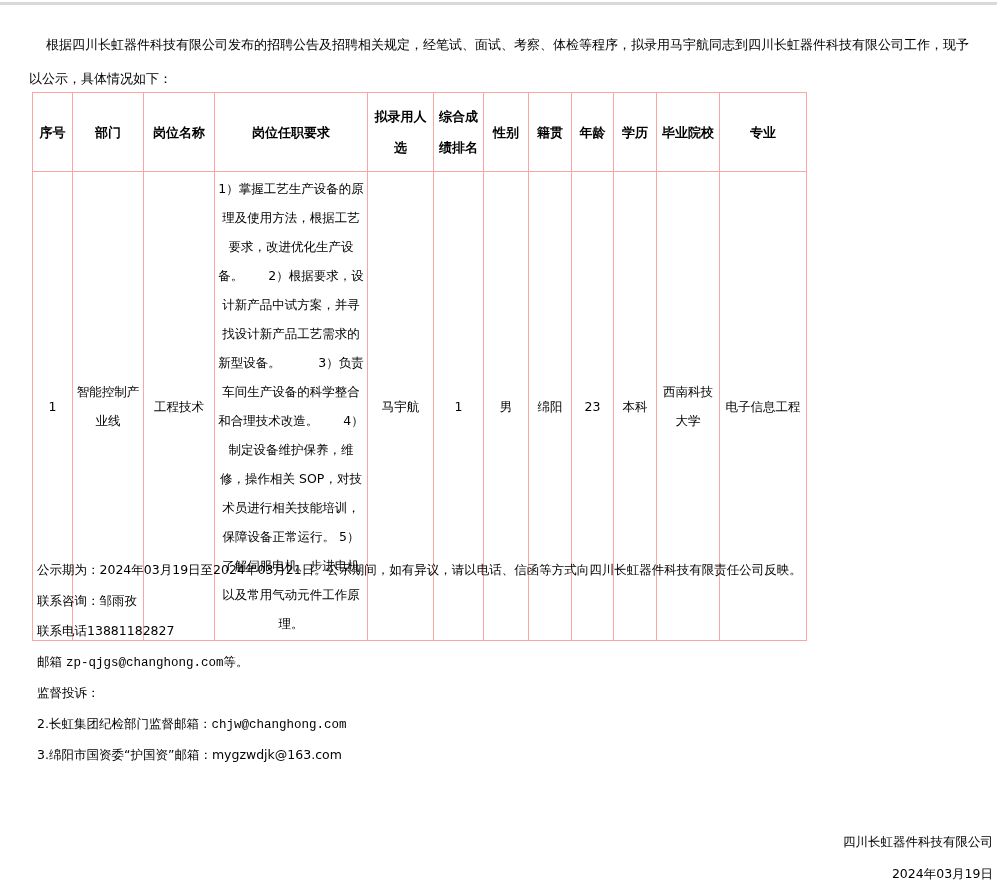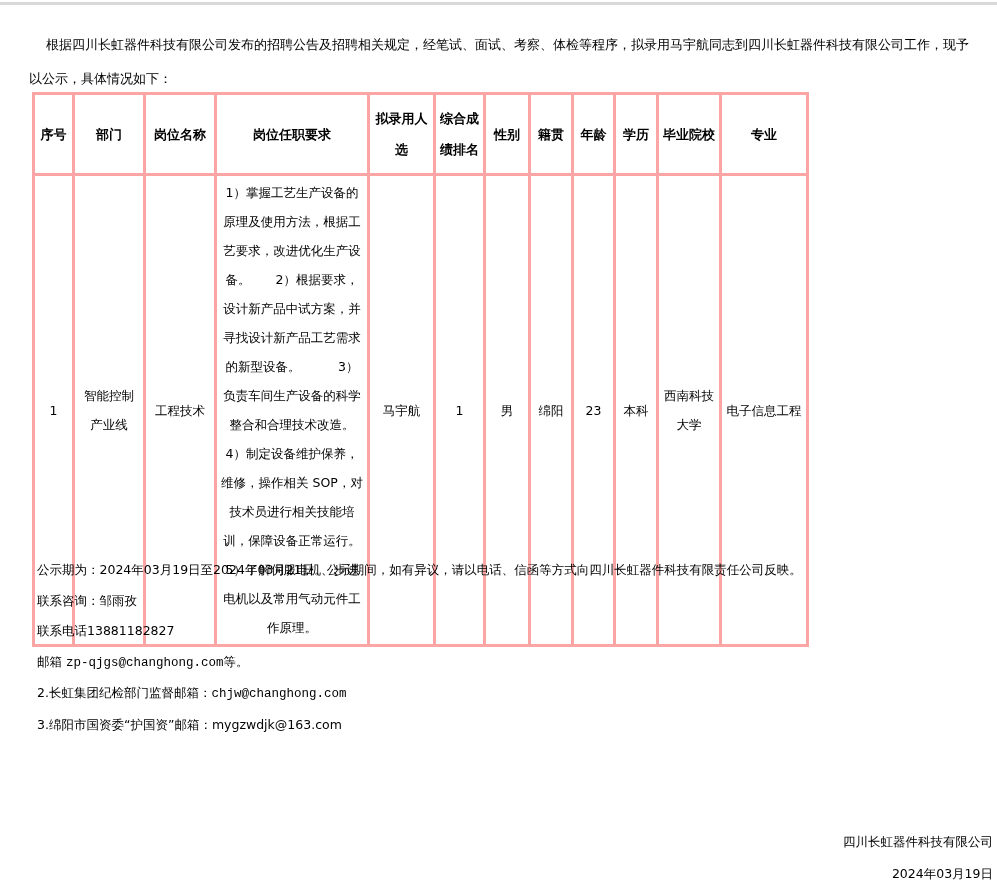--- a/index.html
+++ b/index.html
@@ -38,21 +38,21 @@
   }
   table.announce {
     position: absolute;
     top: 92px;
     left: 32px;
     border-collapse: collapse;
     table-layout: fixed;
     border: 1.5px solid #000;
   }
   table.announce th, table.announce td {
-    border: 3px solid #fca5a5;
+    border: 1px solid #fca5a5;
     text-align: center;
     vertical-align: middle;
     padding: 2px 3px;
     overflow: hidden;
   }
   table.announce th {
     font-size: 13px;
     font-weight: bold;
     height: 74px;
     line-height: 31px;
@@ -155,20 +155,21 @@
         <td>电子信息工程</td>
       </tr>
     </tbody>
   </table>
 
   <div class="notice">
     <p>公示期为：2024年03月19日至2024年03月21日。公示期间，如有异议，请以电话、信函等方式向四川长虹器件科技有限责任公司反映。</p>
     <p>联系咨询：邹雨孜</p>
     <p>联系电话13881182827</p>
     <p><span>邮箱 </span><span class="mono-email">zp-qjgs@changhong.com</span><span>等。</span></p>
+    <p>监督投诉：</p>
     <p><span>2.长虹集团纪检部门监督邮箱：</span><span class="mono-email">chjw@changhong.com</span></p>
     <p><span>3.绵阳市国资委“护国资”邮箱：</span><span class="sans-email">mygzwdjk@163.com</span></p>
   </div>
 
   <div class="footer">
     <div class="line">四川长虹器件科技有限公司</div>
     <div class="line">2024年03月19日</div>
   </div>
 
 </div>

